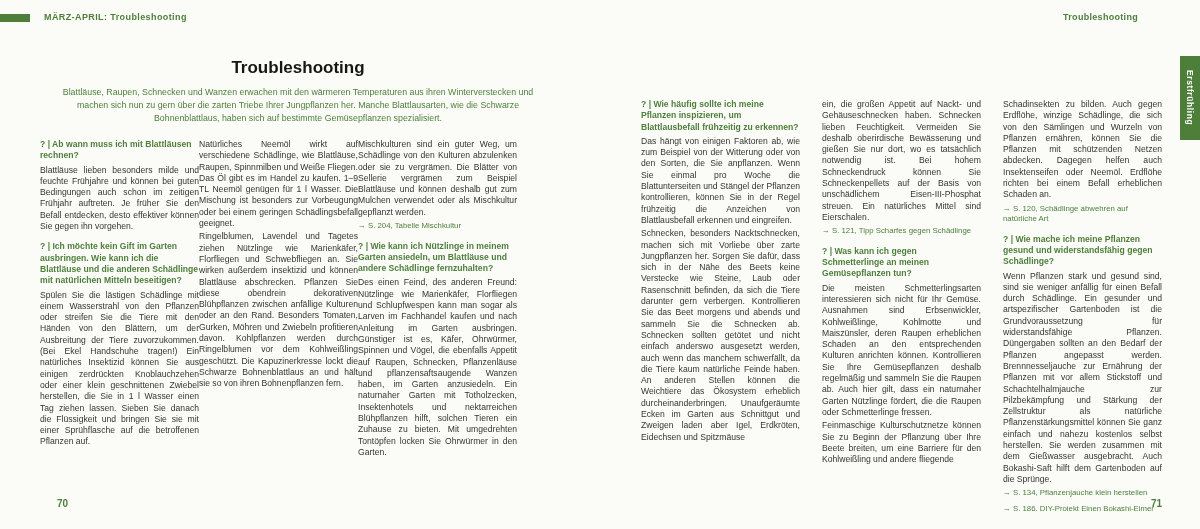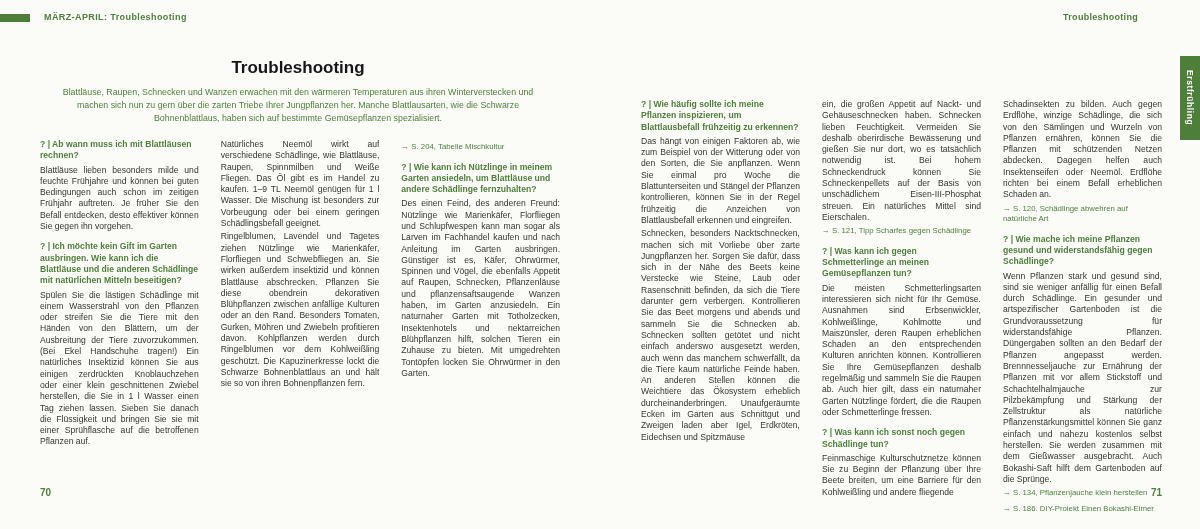--- a/index.html
+++ b/index.html
@@ -39,21 +39,21 @@
     text-align:center; font-size:17px; font-weight:bold; color:#161614;
   }
   .intro {
     position:absolute; left:55px; top:86px; width:486px;
     text-align:center; 
     font-size:8.8px; line-height:13px; color:#4d7f3a;
   }
 
   
   .cols { position:absolute; display:flex; }
-  .cols-left  { left:40px;  top:139px; width:520px; gap:22px; height:352px; }
+  .cols-left  { left:40px;  top:139px; width:520px; height:352px; }
   .cols-right { left:641px; top:79px;  width:528px; gap:22px; height:412px;margin-top:20px; }
   .col { width:159px; overflow:hidden; }
 
   .q {
     color:#4d7f3a; font-weight:bold;
     font-size:8.6px; line-height:11.3px;
     margin:9px 0 3px 0;
   }
   .col .q:first-child { margin-top:0; }
   .a {
@@ -61,22 +61,22 @@
     text-align:justify; margin-bottom:2px;
     hyphens:auto; -webkit-hyphens:auto;
   }
   .ref {
     color:#4d7f3a; 
     font-size:7.8px; line-height:10.5px;
     margin:3px 0 5px 0;
   }
 
   .pagenum {
-    position:absolute; bottom:31px;
-    font-size:10px; font-weight:bold; color:#4d7f3a;
+    position:absolute; bottom:20px;
+    font-size:10px; font-weight:bold; color:#4d7f3a;margin-left:17px;
   }
   .pagenum.pn-left  { left:40px; }
   .pagenum.pn-right { right:38px; }
 </style>
 </head>
 <body>
 
 <div>
 
   <div class="corner-bar"></div>
@@ -94,38 +94,38 @@
       <h3 class="q">? | Ab wann muss ich mit Blattläusen rechnen?</h3>
       <p class="a">Blattläuse lieben besonders milde und feuchte Frühjahre und können bei guten Bedingungen auch schon im zeitigen Frühjahr auftreten. Je früher Sie den Befall entdecken, desto effektiver können Sie gegen ihn vorgehen.</p>
       <h3 class="q">? | Ich möchte kein Gift im Garten ausbringen. Wie kann ich die Blattläuse und die anderen Schädlinge mit natürlichen Mitteln beseitigen?</h3>
       <p class="a">Spülen Sie die lästigen Schädlinge mit einem Wasserstrahl von den Pflanzen oder streifen Sie die Tiere mit den Händen von den Blättern, um der Ausbreitung der Tiere zuvorzukommen. (Bei Ekel Handschuhe tragen!) Ein natürliches Insektizid können Sie aus einigen zerdrückten Knoblauchzehen oder einer klein geschnittenen Zwiebel herstellen, die Sie in 1 l Wasser einen Tag ziehen lassen. Sieben Sie danach die Flüssigkeit und bringen Sie sie mit einer Sprühflasche auf die betroffenen Pflanzen auf.</p>
     </div>
     <div class="col">
       <p class="a">Natürliches Neemöl wirkt auf verschiedene Schädlinge, wie Blattläuse, Raupen, Spinnmilben und Weiße Fliegen. Das Öl gibt es im Handel zu kaufen. 1–9 TL Neemöl genügen für 1 l Wasser. Die Mischung ist besonders zur Vorbeugung oder bei einem geringen Schädlingsbefall geeignet.</p>
       <p class="a">Ringelblumen, Lavendel und Tagetes ziehen Nützlinge wie Marienkäfer, Florfliegen und Schwebfliegen an. Sie wirken außerdem insektizid und können Blattläuse abschrecken. Pflanzen Sie diese obendrein dekorativen Blühpflanzen zwischen anfällige Kulturen oder an den Rand. Besonders Tomaten, Gurken, Möhren und Zwiebeln profitieren davon. Kohlpflanzen werden durch Ringelblumen vor dem Kohlweißling geschützt. Die Kapuzinerkresse lockt die Schwarze Bohnenblattlaus an und hält sie so von ihren Bohnenpflanzen fern.</p>
     </div>
     <div class="col">
+      <p class="a">Mischkulturen sind ein guter Weg, um Schädlinge von den Kulturen abzulenken oder sie zu vergrämen. Die Blätter von Sellerie vergrämen zum Beispiel Blattläuse und können deshalb gut zum Mulchen verwendet oder als Mischkultur gepflanzt werden.</p>
       <p class="ref">→ S. 204, Tabelle Mischkultur</p>
       <h3 class="q">? | Wie kann ich Nützlinge in meinem Garten ansiedeln, um Blattläuse und andere Schädlinge fernzuhalten?</h3>
       <p class="a">Des einen Feind, des anderen Freund: Nützlinge wie Marienkäfer, Florfliegen und Schlupfwespen kann man sogar als Larven im Fachhandel kaufen und nach Anleitung im Garten ausbringen. Günstiger ist es, Käfer, Ohrwürmer, Spinnen und Vögel, die ebenfalls Appetit auf Raupen, Schnecken, Pflanzenläuse und pflanzensaftsaugende Wanzen haben, im Garten anzusiedeln. Ein naturnaher Garten mit Totholzecken, Insektenhotels und nektarreichen Blühpflanzen hilft, solchen Tieren ein Zuhause zu bieten. Mit umgedrehten Tontöpfen locken Sie Ohrwürmer in den Garten.</p>
     </div>
   </div>
 
   <div class="cols cols-right">
     <div class="col">
       <h3 class="q">? | Wie häufig sollte ich meine Pflanzen inspizieren, um Blattlausbefall frühzeitig zu erkennen?</h3>
       <p class="a">Das hängt von einigen Faktoren ab, wie zum Beispiel von der Witterung oder von den Sorten, die Sie anpflanzen. Wenn Sie einmal pro Woche die Blattunterseiten und Stängel der Pflanzen kontrollieren, können Sie in der Regel frühzeitig die Anzeichen von Blattlausbefall erkennen und eingreifen.</p>
       <p class="a">Schnecken, besonders Nacktschnecken, machen sich mit Vorliebe über zarte Jungpflanzen her. Sorgen Sie dafür, dass sich in der Nähe des Beets keine Verstecke wie Steine, Laub oder Rasenschnitt befinden, da sich die Tiere darunter gern verbergen. Kontrollieren Sie das Beet morgens und abends und sammeln Sie die Schnecken ab. Schnecken sollten getötet und nicht einfach anderswo ausgesetzt werden, auch wenn das manchem schwerfällt, da die Tiere kaum natürliche Feinde haben. An anderen Stellen können die Weichtiere das Ökosystem erheblich durcheinanderbringen. Unaufgeräumte Ecken im Garten aus Schnittgut und Zweigen laden aber Igel, Erdkröten, Eidechsen und Spitzmäuse</p>
     </div>
     <div class="col">
       <p class="a">ein, die großen Appetit auf Nackt- und Gehäuseschnecken haben. Schnecken lieben Feuchtigkeit. Vermeiden Sie deshalb oberirdische Bewässerung und gießen Sie nur dort, wo es tatsächlich notwendig ist. Bei hohem Schneckendruck können Sie Schneckenpellets auf der Basis von unschädlichem Eisen-III-Phosphat streuen. Ein natürliches Mittel sind Eierschalen.</p>
       <p class="ref">→ S. 121, Tipp Scharfes gegen Schädlinge</p>
       <h3 class="q">? | Was kann ich gegen Schmetterlinge an meinen Gemüsepflanzen tun?</h3>
       <p class="a">Die meisten Schmetterlingsarten interessieren sich nicht für Ihr Gemüse. Ausnahmen sind Erbsenwickler, Kohlweißlinge, Kohlmotte und Maiszünsler, deren Raupen erheblichen Schaden an den entsprechenden Kulturen anrichten können. Kontrollieren Sie Ihre Gemüsepflanzen deshalb regelmäßig und sammeln Sie die Raupen ab. Auch hier gilt, dass ein naturnaher Garten Nützlinge fördert, die die Raupen oder Schmetterlinge fressen.</p>
-      <h3 class="q">? | Was kann ich sonst noch gegen Schädlinge tun?</h3>
       <p class="a">Feinmaschige Kulturschutznetze können Sie zu Beginn der Pflanzung über Ihre Beete breiten, um eine Barriere für den Kohlweißling und andere fliegende</p>
     </div>
     <div class="col">
       <p class="a">Schadinsekten zu bilden. Auch gegen Erdflöhe, winzige Schädlinge, die sich von den Sämlingen und Wurzeln von Pflanzen ernähren, können Sie die Pflanzen mit schützenden Netzen abdecken. Dagegen helfen auch Insektenseifen oder Neemöl. Erdflöhe richten bei einem Befall erheblichen Schaden an.</p>
       <p class="ref">→ S. 120, Schädlinge abwehren auf natürliche Art</p>
       <h3 class="q">? | Wie mache ich meine Pflanzen gesund und widerstandsfähig gegen Schädlinge?</h3>
       <p class="a">Wenn Pflanzen stark und gesund sind, sind sie weniger anfällig für einen Befall durch Schädlinge. Ein gesunder und artspezifischer Gartenboden ist die Grundvoraussetzung für widerstandsfähige Pflanzen. Düngergaben sollten an den Bedarf der Pflanzen angepasst werden. Brennnesseljauche zur Ernährung der Pflanzen mit vor allem Stickstoff und Schachtelhalmjauche zur Pilzbekämpfung und Stärkung der Zellstruktur als natürliche Pflanzenstärkungsmittel können Sie ganz einfach und nahezu kostenlos selbst herstellen. Sie werden zusammen mit dem Gießwasser ausgebracht. Auch Bokashi-Saft hilft dem Gartenboden auf die Sprünge.</p>
       <p class="ref">→ S. 134, Pflanzenjauche klein herstellen</p>
       <p class="ref">→ S. 186, DIY-Projekt Einen Bokashi-Eimer bauen</p>
     </div>

